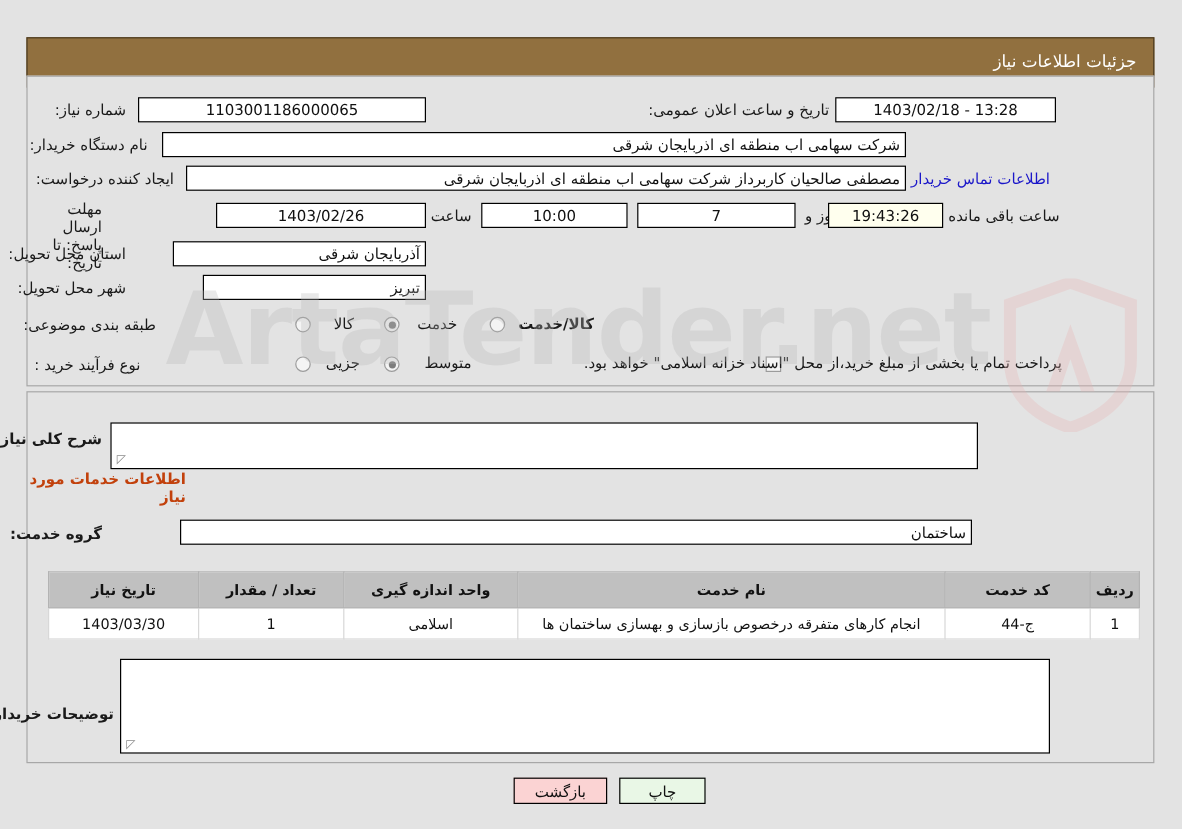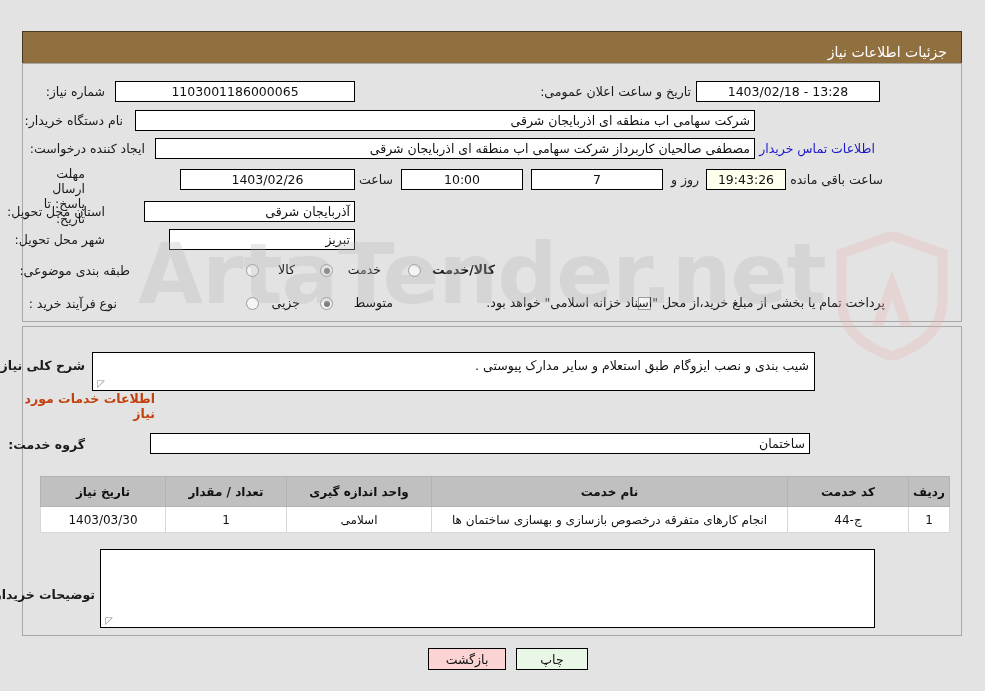--- a/index.html
+++ b/index.html
@@ -189,21 +189,21 @@
 <div class="lbl" style="right:840px;top:141px;width:122px;">ایجاد کننده درخواست:</div>
 <div class="txt right" style="right:230px;top:138px;width:600px;">مصطفی صالحیان کاربرداز شرکت سهامی اب منطقه ای اذربایجان شرقی</div>
 <div class="link" style="right:110px;top:141px;">اطلاعات تماس خریدار</div>
 
 <div class="lbl wrap" style="right:900px;top:166px;width:62px;text-align:right;">مهلت ارسال پاسخ: تا تاریخ:</div>
 <div class="txt center" style="right:630px;top:169px;width:175px;">1403/02/26</div>
 <div class="inlinelbl" style="right:592px;top:172px;">ساعت</div>
 <div class="txt center" style="right:462px;top:169px;width:122px;">10:00</div>
 <div class="txt center" style="right:322px;top:169px;width:132px;">7</div>
 <div class="inlinelbl" style="right:286px;top:172px;">روز و</div>
-<div class="txt center cream" style="right:199px;top:169px;width:80px;">19:43:26</div>
+<div class="txt center cream" style="right:199px;top:169px;width:96px;">19:43:26</div>
 <div class="inlinelbl" style="right:102px;top:172px;">ساعت باقی مانده</div>
 
 <div class="lbl" style="right:880px;top:204px;width:82px;">استان محل تحویل:</div>
 <div class="txt right" style="right:630px;top:201px;width:211px;">آذربایجان شرقی</div>
 
 <div class="lbl" style="right:880px;top:232px;width:82px;">شهر محل تحویل:</div>
 <div class="txt right" style="right:630px;top:229px;width:186px;">تبریز</div>
 
 <div class="lbl" style="right:855px;top:263px;width:107px;">طبقه بندی موضوعی:</div>
 <div class="radio" style="right:726px;top:264px;"></div>
@@ -218,21 +218,20 @@
 <div class="rlbl" style="right:685px;top:295px;">جزیی</div>
 <div class="radio on" style="right:652px;top:297px;"></div>
 <div class="rlbl" style="right:592px;top:295px;">متوسط</div>
 <div class="checkbox" style="right:334px;top:297px;"></div>
 <div class="rlbl" style="right:100px;top:295px;">پرداخت تمام یا بخشی از مبلغ خرید،از محل "اسناد خزانه اسلامی" خواهد بود.</div>
 
 <div class="panel" id="panel-mid"></div>
 
 <div class="lbl bold-lbl" style="right:900px;top:358px;">شرح کلی نیاز:</div>
 <div class="ta" style="right:170px;top:352px;width:723px;height:39px;">
-  <span>شیب بندی و نصب ایزوگام طبق استعلام و سایر مدارک پیوستی .</span>
   <span class="grip">◸</span>
 </div>
 
 <div class="section-title" style="right:830px;top:391px;">اطلاعات خدمات مورد نیاز</div>
 
 <div class="lbl bold-lbl" style="right:900px;top:437px;">گروه خدمت:</div>
 <div class="txt right" style="right:175px;top:433px;width:660px;">ساختمان</div>
 
 <table id="need-table">
   <thead>

